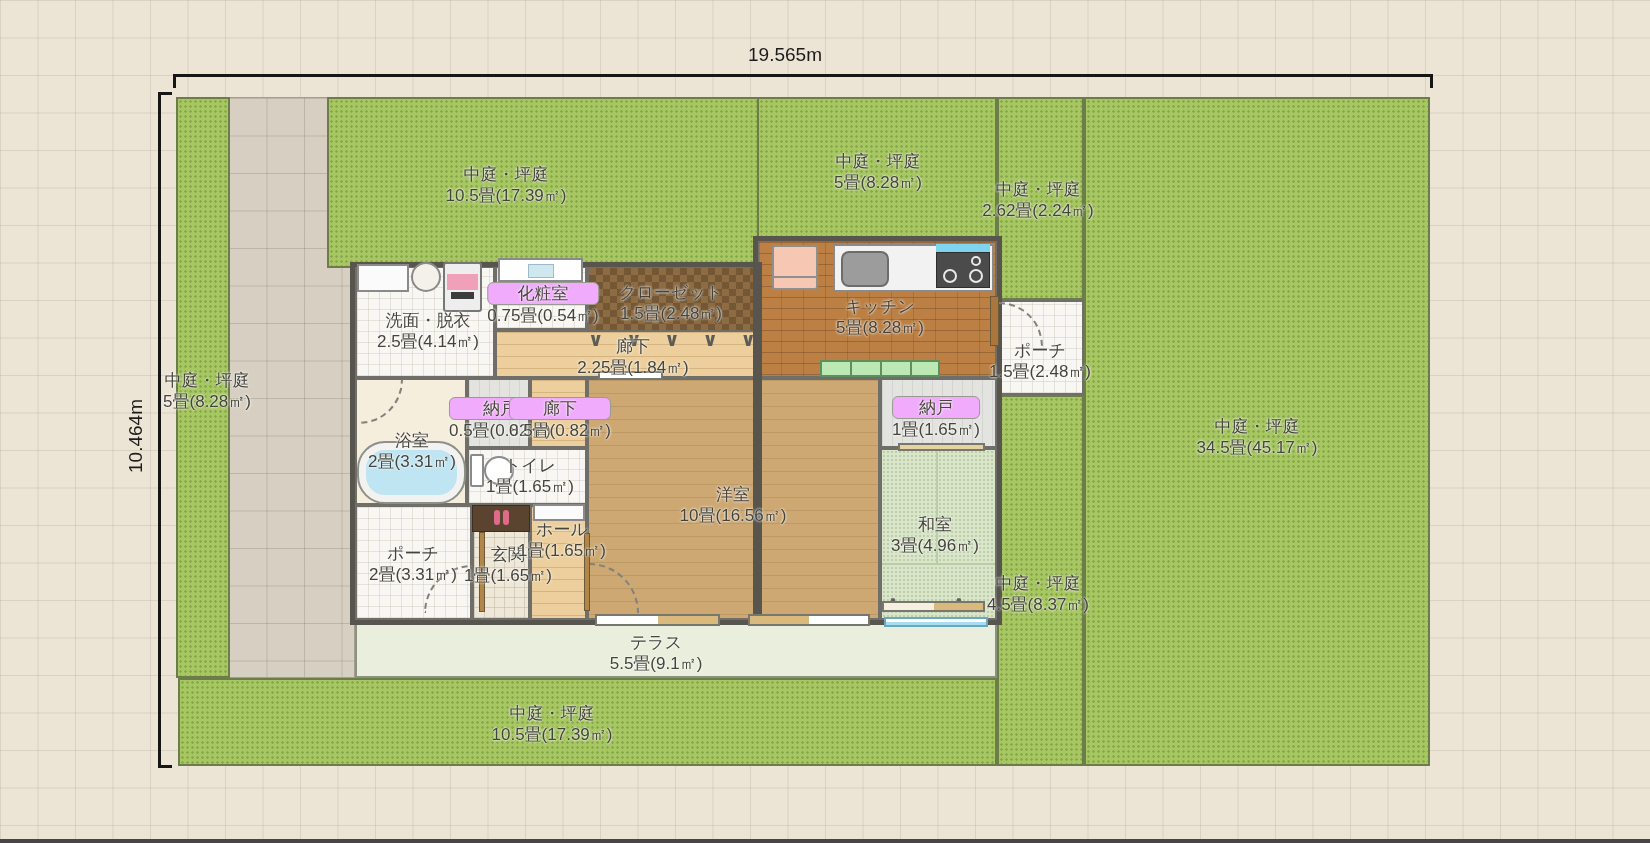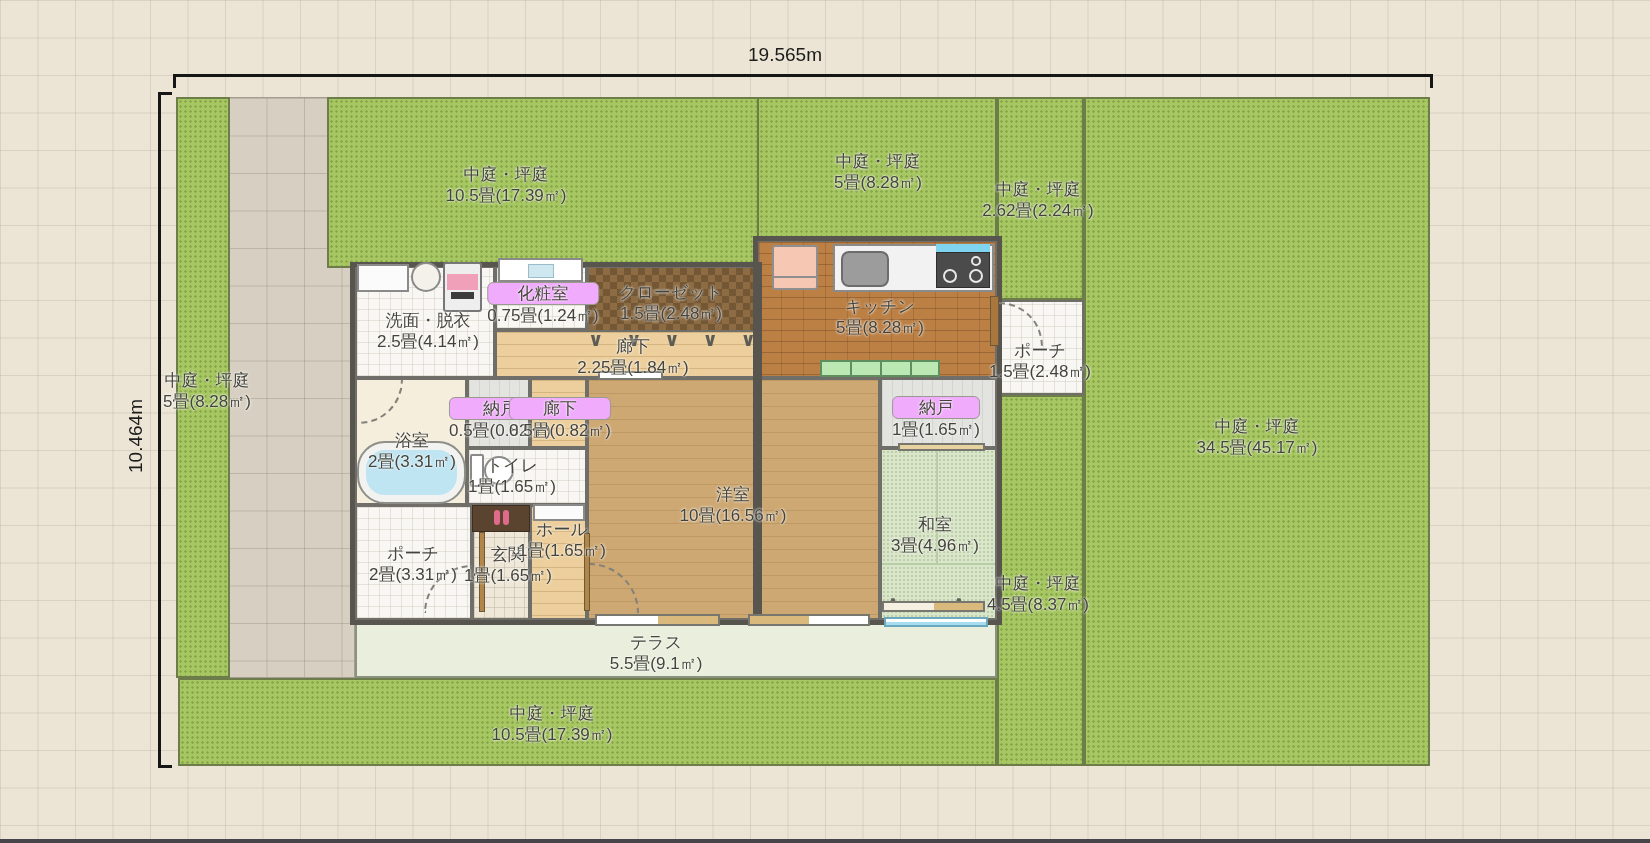--- a/index.html
+++ b/index.html
@@ -190,21 +190,21 @@
     <div>テラス</div>
       <div>5.5畳(9.1㎡)</div>
     </div>
 
   <div class="lbl" style="left:428px;top:331px">
     <div>洗面・脱衣</div>
       <div>2.5畳(4.14㎡)</div>
     </div>
   <div class="lbl" style="left:543px;top:304px">
     <div class="chip">化粧室</div>
-      <div>0.75畳(1.24㎡)</div>
+      <div>0.75畳(0.54㎡)</div>
     </div>
   <div class="lbl" style="left:671px;top:303px">
     <div>クローゼット</div>
       <div>1.5畳(2.48㎡)</div>
     </div>
   <div class="lbl" style="left:633px;top:357px">
     <div>廊下</div>
       <div>2.25畳(1.84㎡)</div>
     </div>
   <div class="lbl" style="left:880px;top:317px">
@@ -220,21 +220,21 @@
       <div>2畳(3.31㎡)</div>
     </div>
   <div class="lbl" style="left:500px;top:419px">
     <div class="chip">納戸</div>
       <div>0.5畳(0.82㎡)</div>
     </div>
   <div class="lbl" style="left:560px;top:419px">
     <div class="chip">廊下</div>
       <div>0.5畳(0.82㎡)</div>
     </div>
-  <div class="lbl" style="left:512px;top:476px">
+  <div class="lbl" style="left:530px;top:476px">
     <div>トイレ</div>
       <div>1畳(1.65㎡)</div>
     </div>
   <div class="lbl" style="left:413px;top:564px">
     <div>ポーチ</div>
       <div>2畳(3.31㎡)</div>
     </div>
   <div class="lbl" style="left:508px;top:565px">
     <div>玄関</div>
       <div>1畳(1.65㎡)</div>

